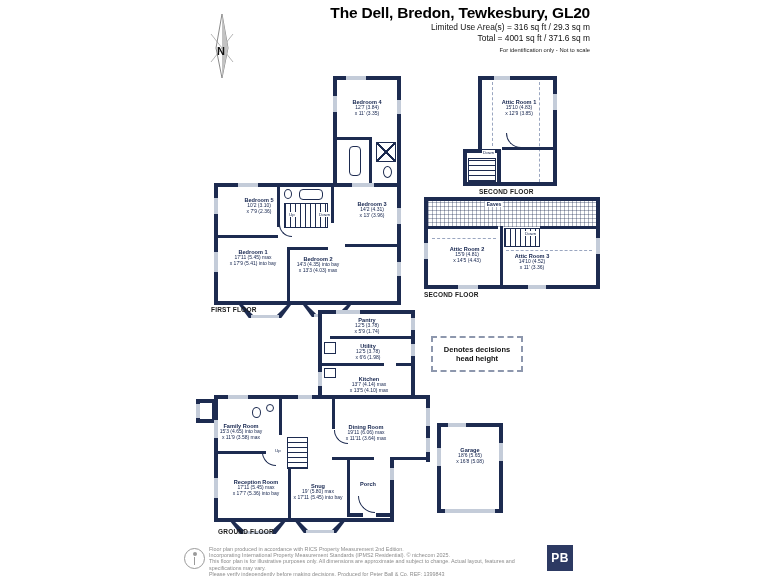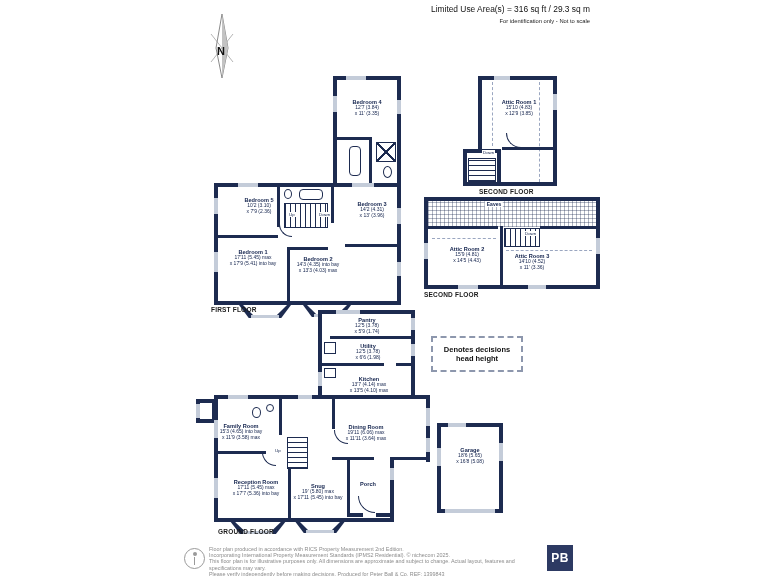--- a/index.html
+++ b/index.html
@@ -44,21 +44,23 @@
   .ficon{position:absolute;border:1.2px solid #9a9a9a;border-radius:50%;box-sizing:border-box;}
   .fhead{width:4px;height:4px;border-radius:50%;background:#9a9a9a;margin:3px auto 1px;}
   .fbody{width:1.5px;height:8px;background:#9a9a9a;margin:0 auto;}
 </style>
 </head>
 <body>
 
 <div class="page">
 
   <div class="hdr">
+    <div class="title">The Dell, Bredon, Tewkesbury, GL20</div>
     <div class="aline">Limited Use Area(s) = 316 sq ft / 29.3 sq m</div>
+    <div class="aline">Total = 4001 sq ft / 371.6 sq m</div>
     <div class="disc">For identification only - Not to scale</div>
   </div>
 
   <svg style="position:absolute;left:203px;top:14px;z-index:2" width="38" height="64" viewBox="0 0 38 64">
     <line x1="8" y1="20" x2="30" y2="48" stroke="#b5b5b5" stroke-width="1"></line>
     <line x1="30" y1="20" x2="8" y2="48" stroke="#b5b5b5" stroke-width="1"></line>
     <polygon points="19,0 25,34 19,64 13,34" fill="none" stroke="#8a8a8a" stroke-width="1"></polygon>
     <polygon points="19,0 25,34 19,64" fill="#c3c3c3"></polygon>
     <text x="18" y="41" text-anchor="middle" font-size="11" font-weight="bold" fill="#111">N</text>
   </svg>

